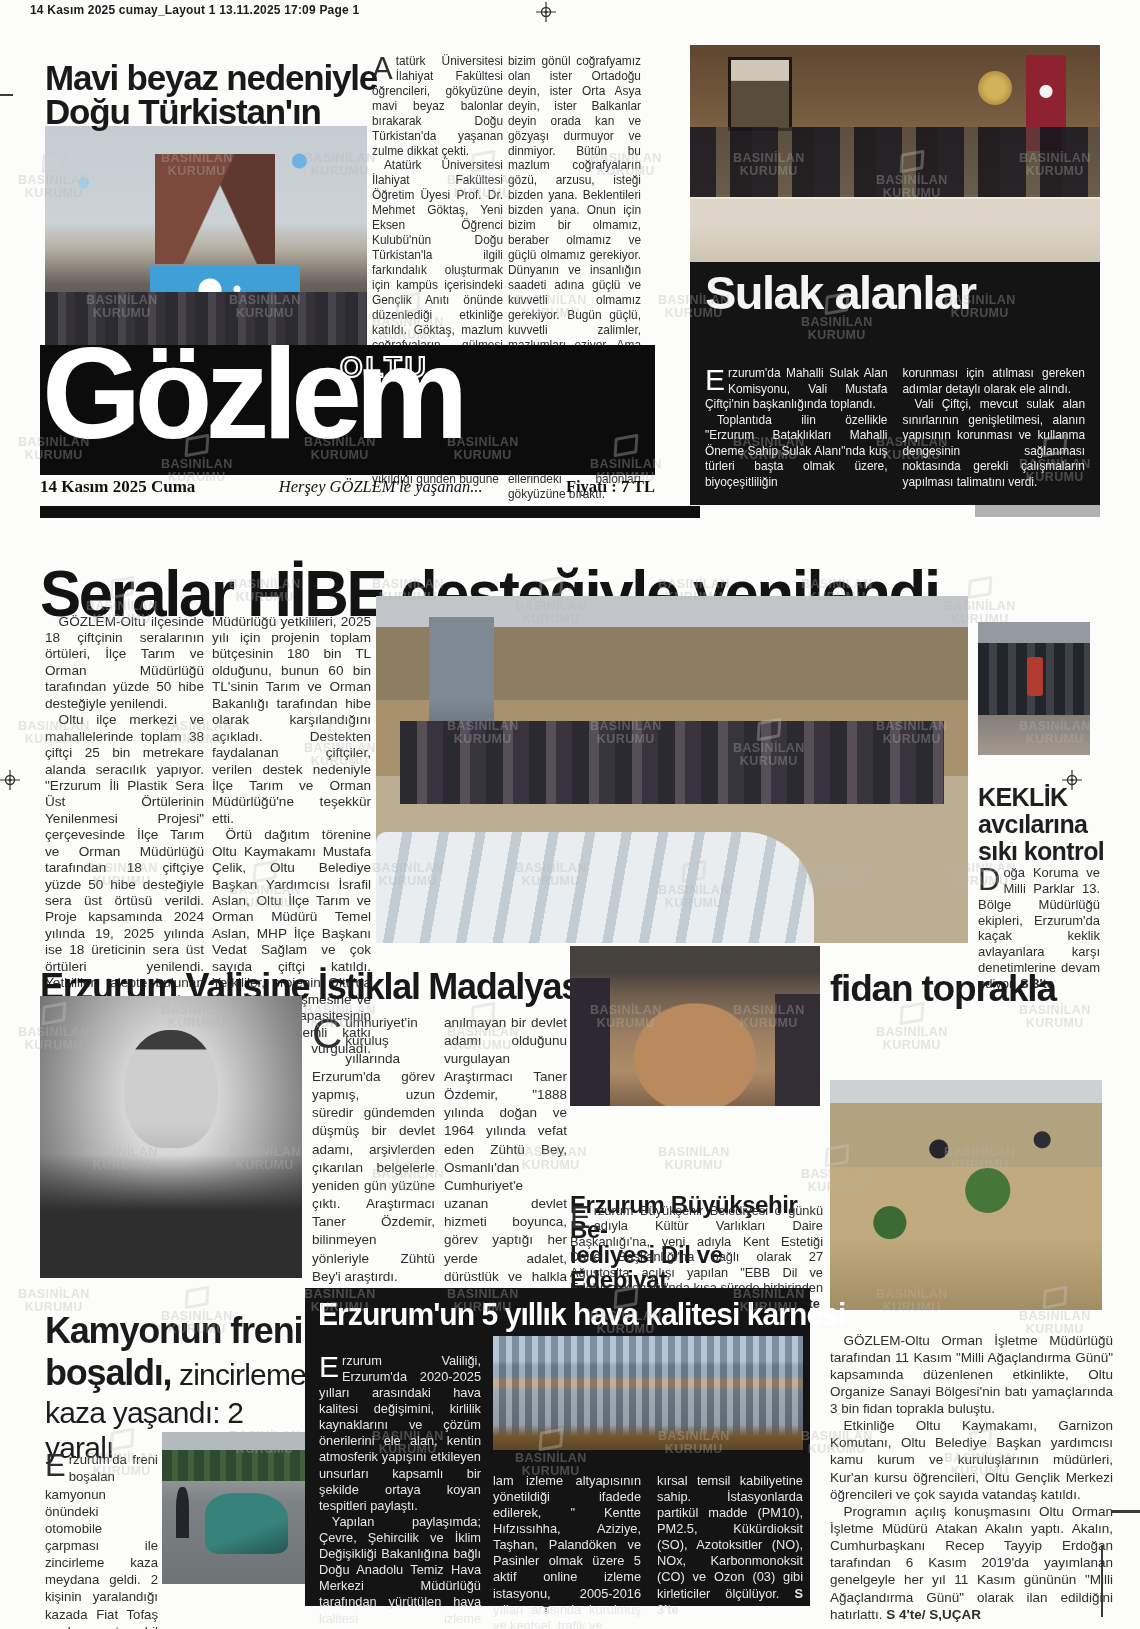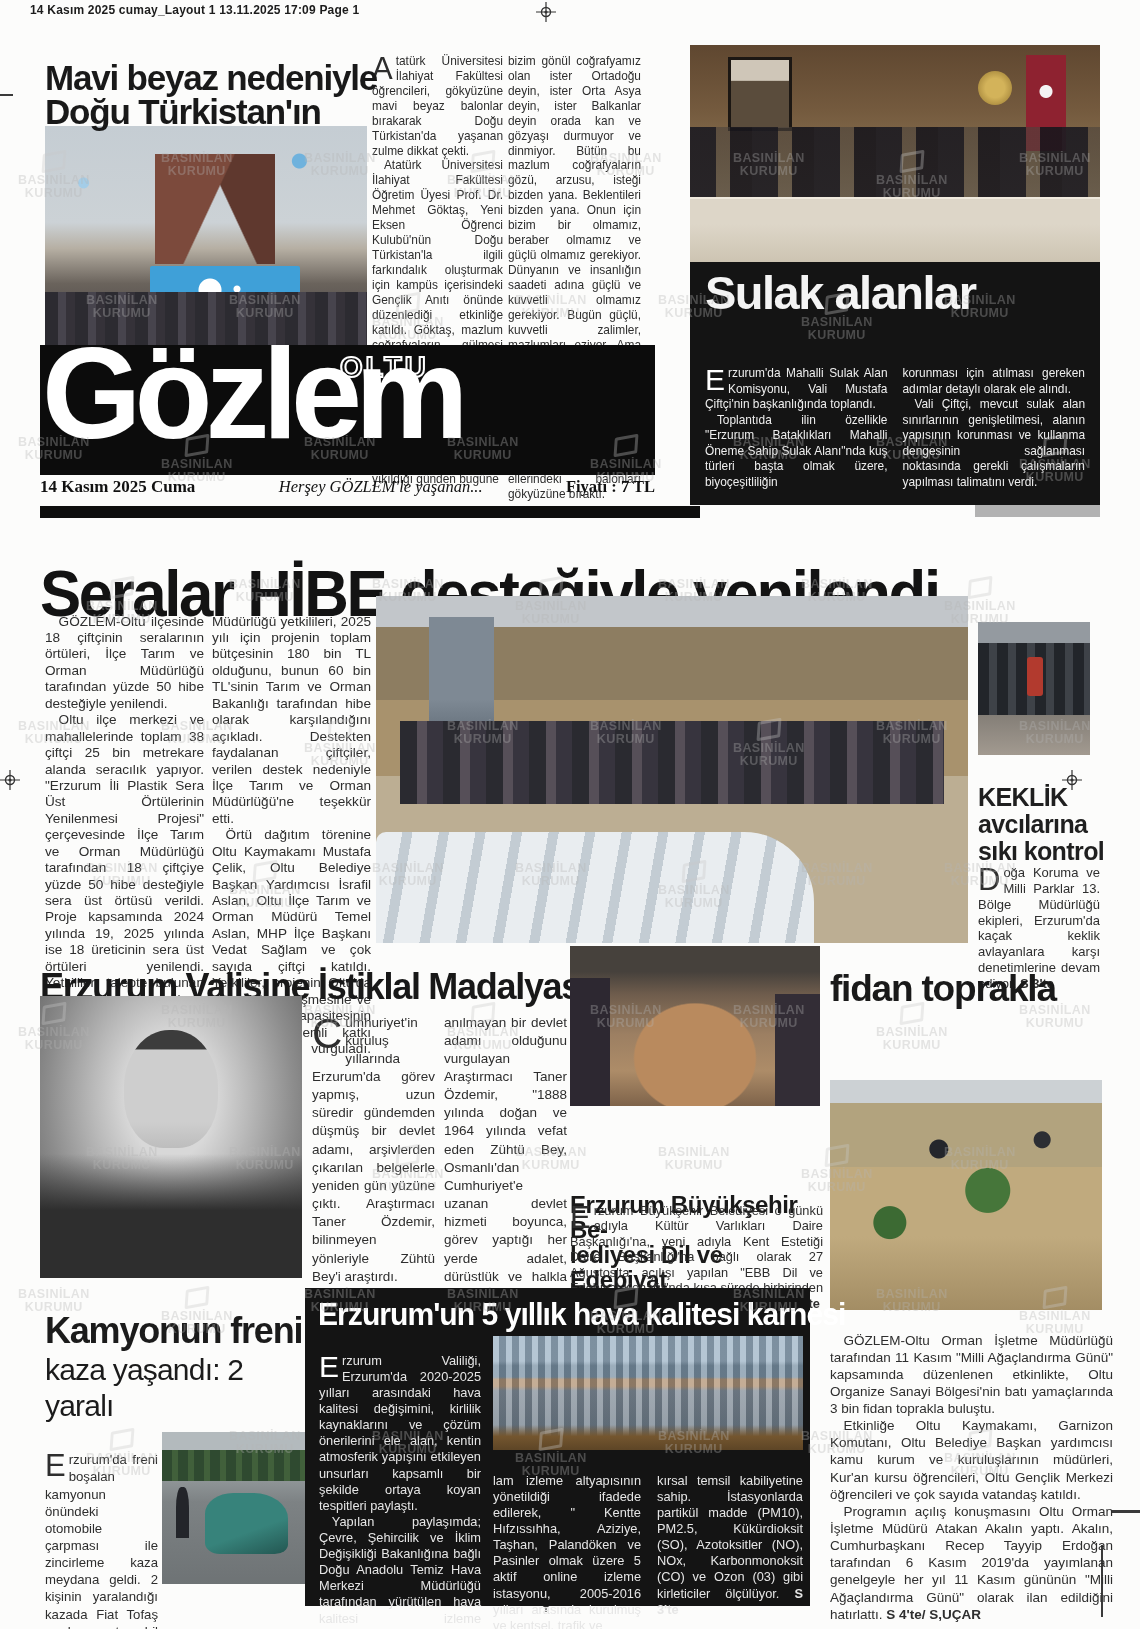--- a/index.html
+++ b/index.html
@@ -315,20 +315,21 @@
     </h1>
     <div class="abs ph-fidan" data-name="photo-tree-planting"></div>
     <p class="abs fd-body body-txt" data-name="fidan-body"><span> GÖZLEM-Oltu Orman İşletme Müdürlüğü tarafından 11 Kasım "Milli Ağaçlandırma Günü" kapsamında düzenlenen etkinlikte, Oltu Organize Sanayi Bölgesi'nin batı yamaçlarında 3 bin fidan toprakla buluştu.
  Etkinliğe Oltu Kaymakamı, Garnizon Komutanı, Oltu Belediye Başkan yardımcısı kamu kurum ve kuruluşlarının müdürleri, Kur'an kursu öğrencileri, Oltu Gençlik Merkezi öğrencileri ve çok sayıda vatandaş katıldı.
  Programın açılış konuşmasını Oltu Orman İşletme Müdürü Atakan Akalın yaptı. Akalın, Cumhurbaşkanı Recep Tayyip Erdoğan tarafından 6 Kasım 2019'da yayımlanan genelgeyle her yıl 11 Kasım gününün "Milli Ağaçlandırma Günü" olarak ilan edildiğini hatırlattı. </span><b class="pageref" data-name="page-ref">S 4'te/ S,UÇAR</b></p>
   </section>
 
   <section data-name="article-kamyon">
     <h2 class="abs hl-kamyon" data-name="headline-kamyon">
       <div><span class="b">Kamyonun freni</span></div>
+      <div><span class="b">boşaldı,</span><span class="l"> zincirleme</span></div>
       <div><span class="l">kaza yaşandı: 2 yaralı</span></div>
     </h2>
     <p class="abs km-body body-txt" data-name="kamyon-body"><span class="dropcap" data-name="dropcap">E</span><span>rzurum'da freni boşalan kamyonun önündeki otomobile çarpması ile zincirleme kaza meydana geldi. 2 kişinin yaralandığı kazada Fiat Tofaş marka otomobil adeta hurdaya döndü. </span></p>
     <div class="abs ph-crash" data-name="photo-car-crash">
       <div class="abs cr-trees" data-name="tree-line"></div>
       <div class="abs cr-cop" data-name="police-officer-silhouette"></div>
       <div class="abs cr-car" data-name="wrecked-car"></div>
     </div>
   </section>
 

